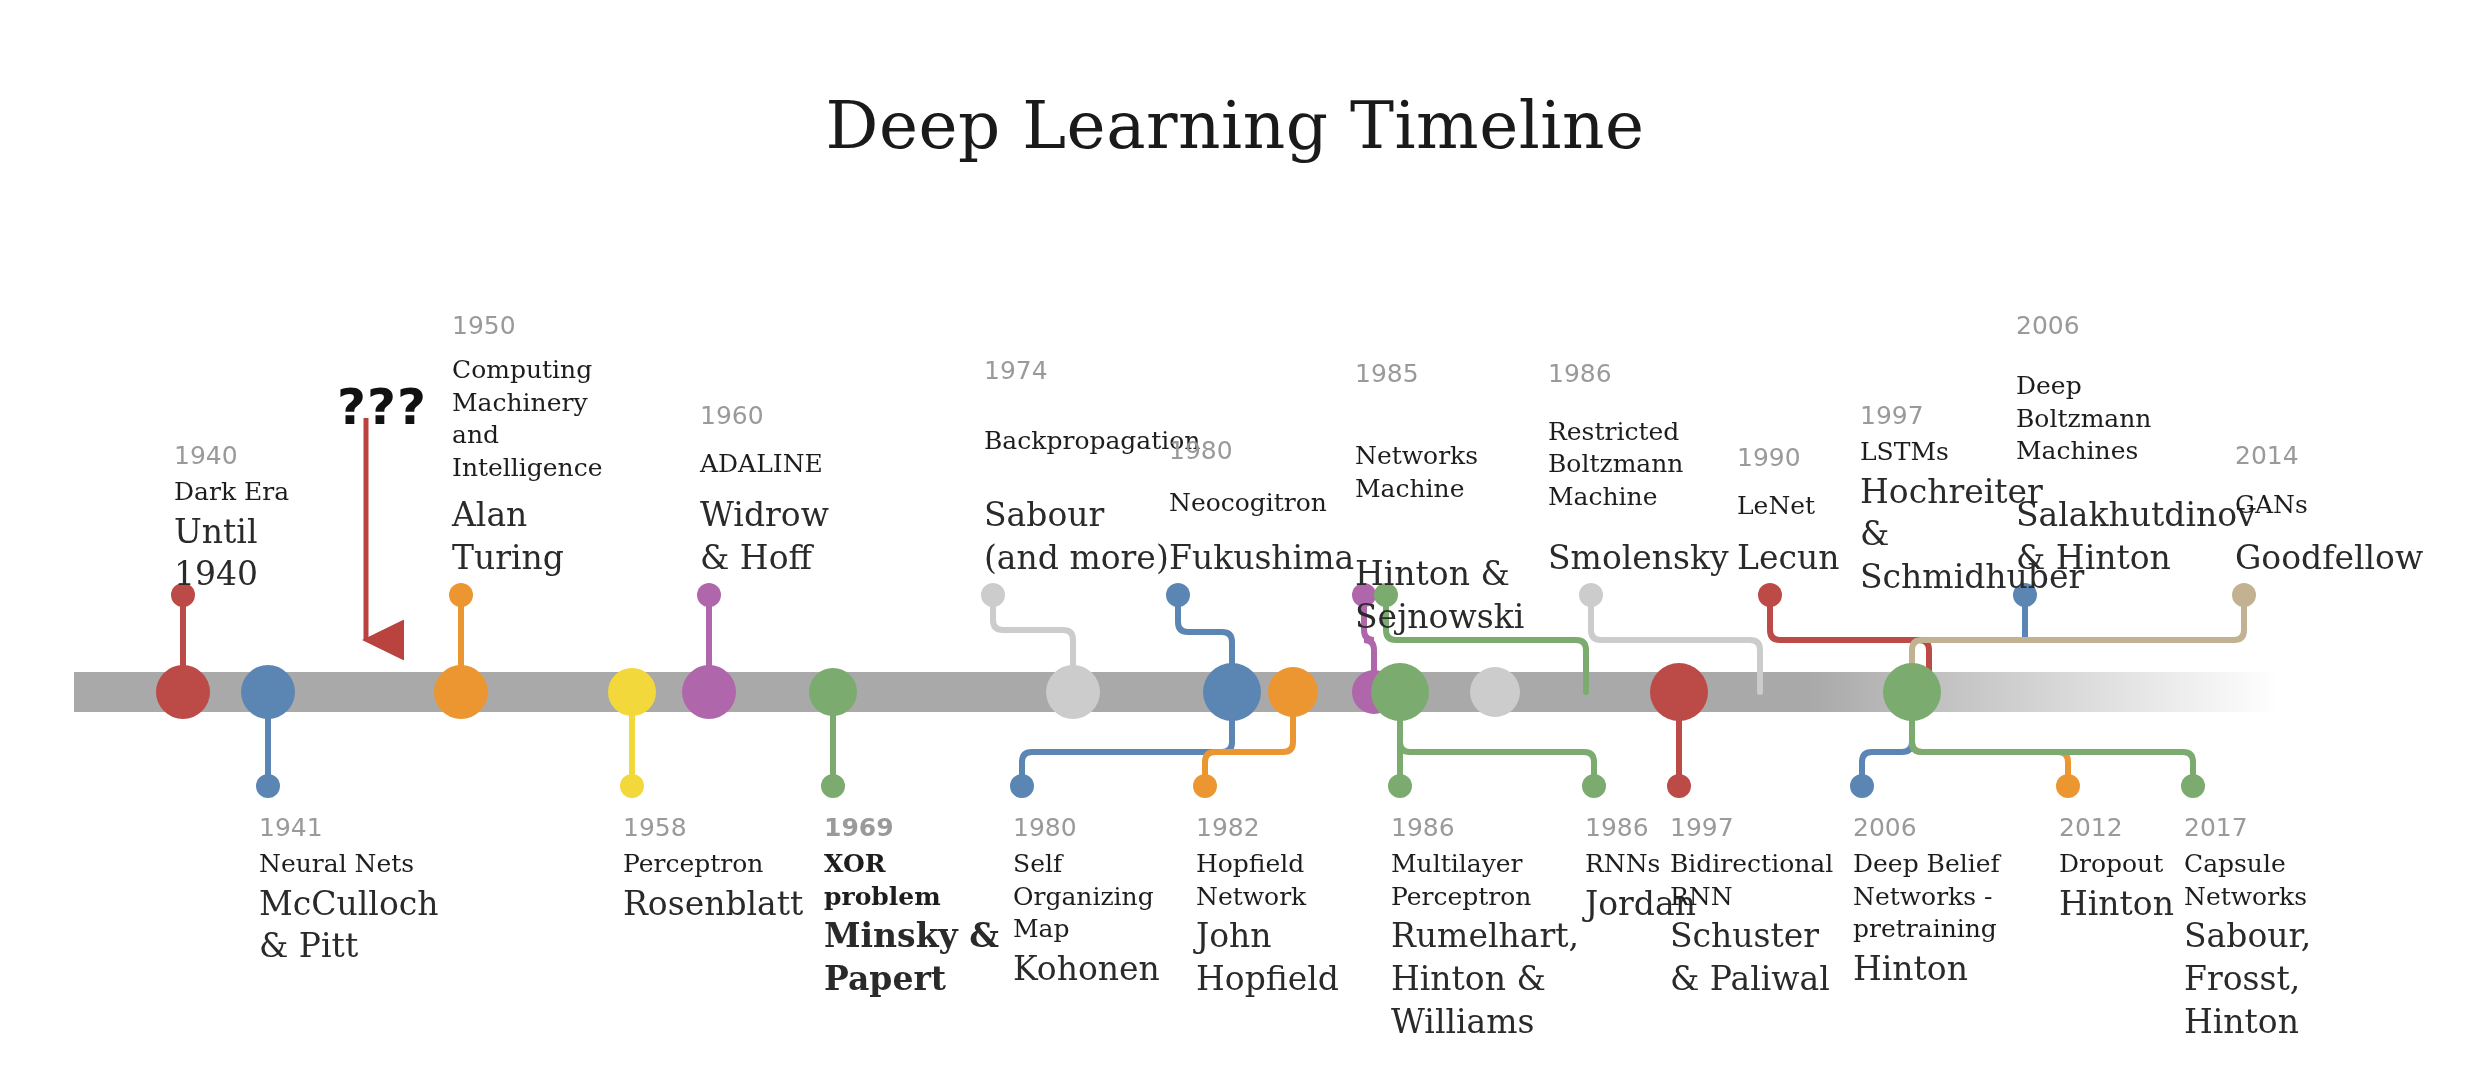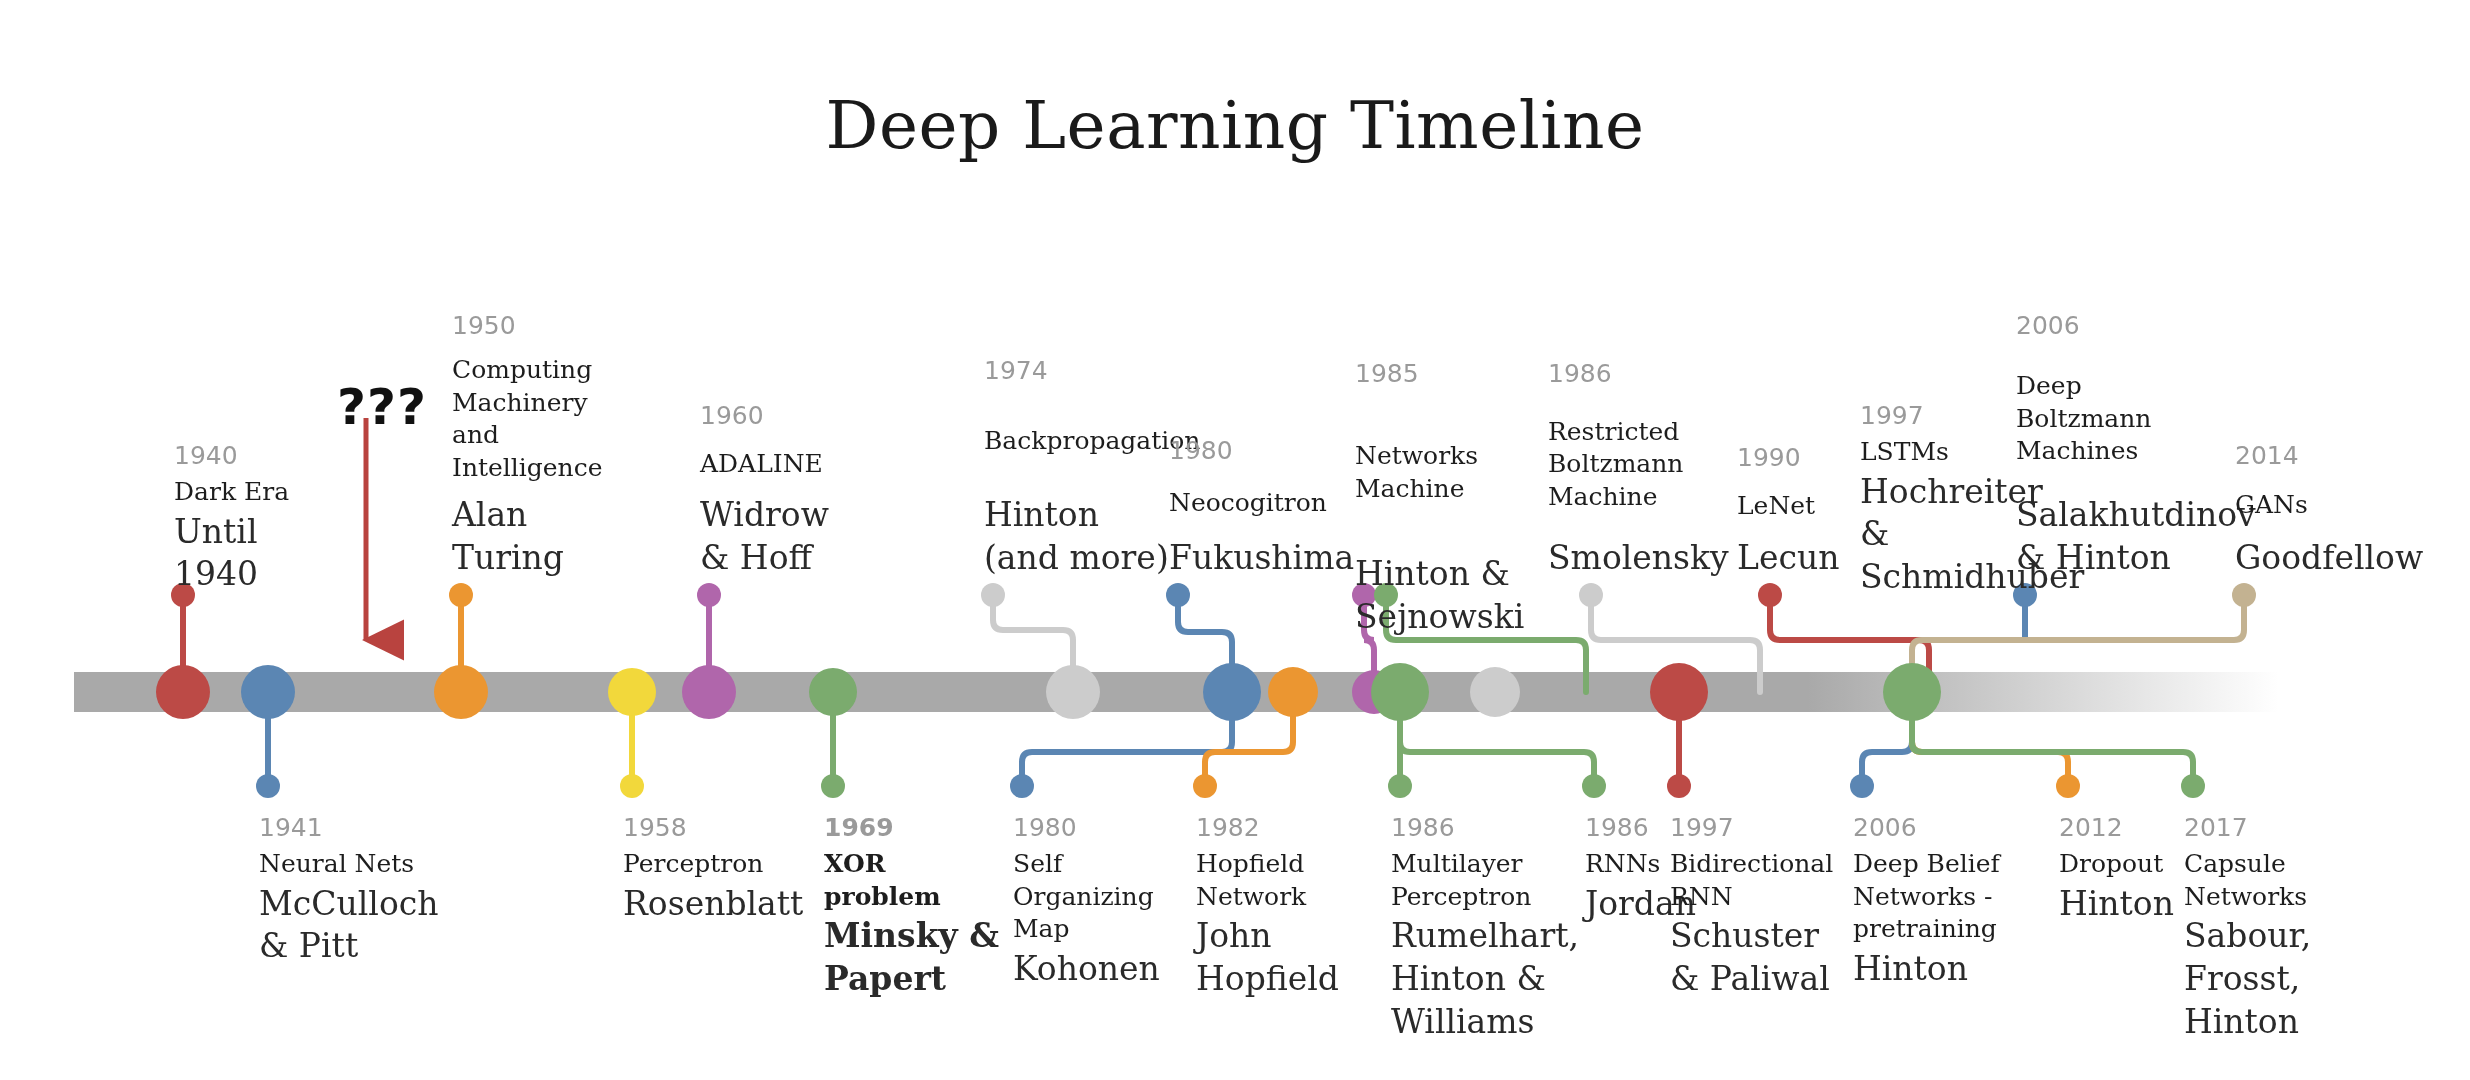--- a/index.html
+++ b/index.html
@@ -174,21 +174,21 @@
 
   <div class="ev up" style="left:700px;top:400px;width:160px;height:180px;">
     <div class="yr">1960</div>
     <div class="tt">ADALINE</div>
     <div class="sb">Widrow &amp; Hoff</div>
   </div>
 
   <div class="ev up" style="left:984px;top:355px;width:185px;height:225px;">
     <div class="yr">1974</div>
     <div class="tt">Backpropagation</div>
-    <div class="sb">Hinton (and more)</div>
+    <div class="sb">Sabour (and more)</div>
   </div>
 
   <div class="ev up" style="left:1169px;top:435px;width:180px;height:145px;">
     <div class="yr">1980</div>
     <div class="tt">Neocogitron</div>
     <div class="sb">Fukushima</div>
   </div>
 
   <div class="ev up" style="left:1355px;top:358px;width:165px;height:222px;gap:46px;">
     <div class="yr">1985</div>

